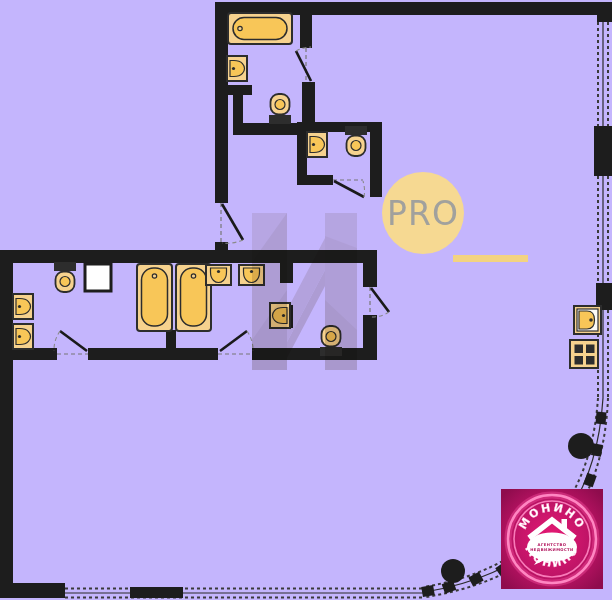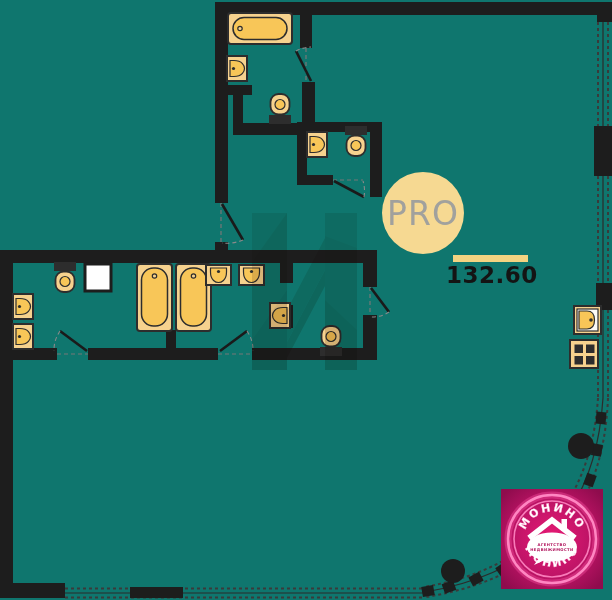--- a/index.html
+++ b/index.html
@@ -1,16 +1,16 @@
 <!DOCTYPE html>
 <html><head>
 <meta charset="utf-8">
 <style>
   html,body{margin:0;padding:0;background:#fff;}
-  .stage{position:relative;width:612px;height:600px;background:#0f766e;overflow:hidden;
+  .stage{position:relative;width:612px;height:600px;background:#c4b5fd;overflow:hidden;
          font-family:"DejaVu Sans",sans-serif;}
   .layer{position:absolute;left:0;top:0;}
   .watermark{mix-blend-mode:multiply;opacity:.62;}
   .pro-badge{position:absolute;left:382px;top:172px;width:82px;height:82px;border-radius:50%;
              background:#f6d992;display:flex;align-items:center;justify-content:center;}
   .pro-badge span{font-size:33px;font-weight:500;letter-spacing:1px;color:#a1a19d;}
   .area-underline{position:absolute;left:453px;top:255px;width:75px;height:7px;background:#f3d381;}
   .area-value{position:absolute;left:446px;top:262px;width:90px;text-align:center;
               font-size:23px;font-weight:bold;color:#141414;letter-spacing:0.5px;}
   .agency-logo{position:absolute;left:501px;top:489px;width:102px;height:100px;}
@@ -188,21 +188,20 @@
     <polygon points="325,213 357,213 357,248 325,236" fill="#e0dad2"></polygon>
     <polygon points="325,300 357,330 357,370 325,370" fill="#c6bdb2"></polygon>
     <polygon points="287,310 325,238 325,270 287,342" fill="#dbd4cb"></polygon>
     <polygon points="287,342 325,270 325,286 287,358" fill="#cfc6bb"></polygon>
   </svg>
 
   <div class="pro-badge">
     <span>PRO</span>
   </div>
   <div class="area-underline"></div>
-  <div class="area-value">132.60</div>
 
   <svg class="agency-logo" viewBox="0 0 102 100">
     <defs>
       <radialGradient id="lgbg" cx="50%" cy="50%" r="65%">
         <stop offset="0%" stop-color="#e81a75"></stop>
         <stop offset="55%" stop-color="#c01467"></stop>
         <stop offset="100%" stop-color="#8f0c4d"></stop>
       </radialGradient>
       <path id="arcTop" d="M25,40 A28,28 0 0 1 77,40" fill="none"></path>
       <path id="arcBot" d="M25,60 A28,28 0 0 0 77,60" fill="none"></path>

